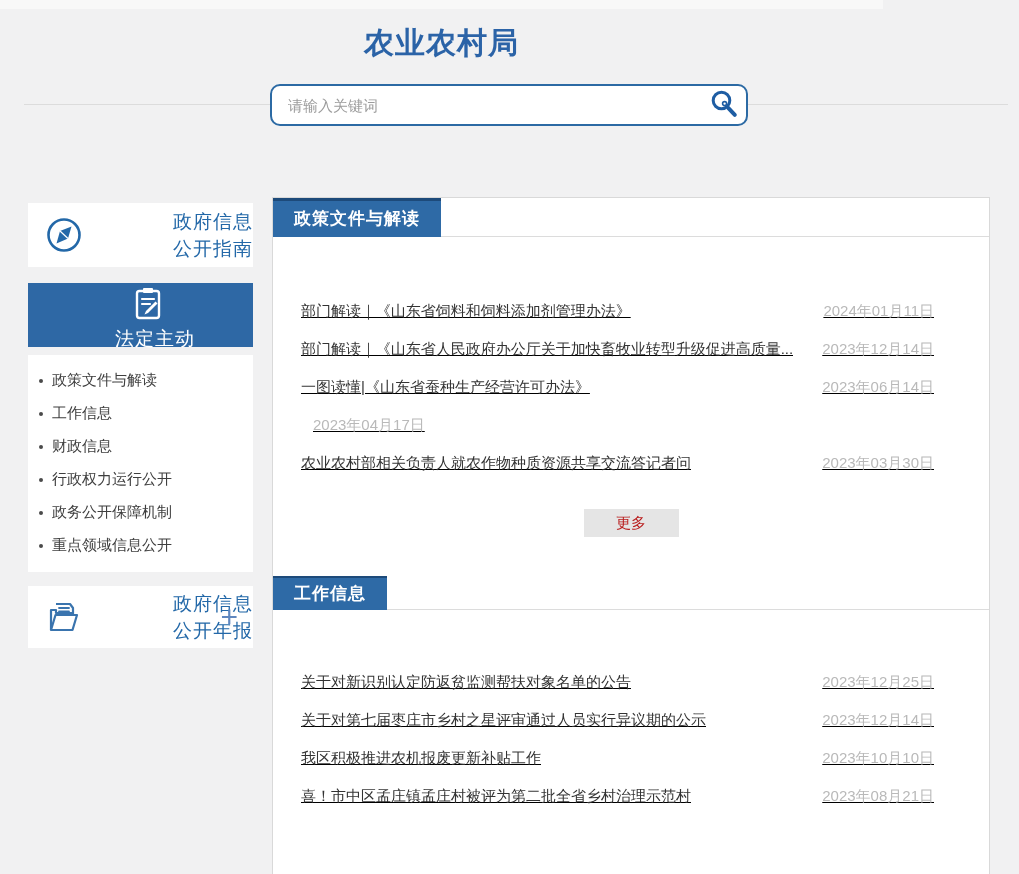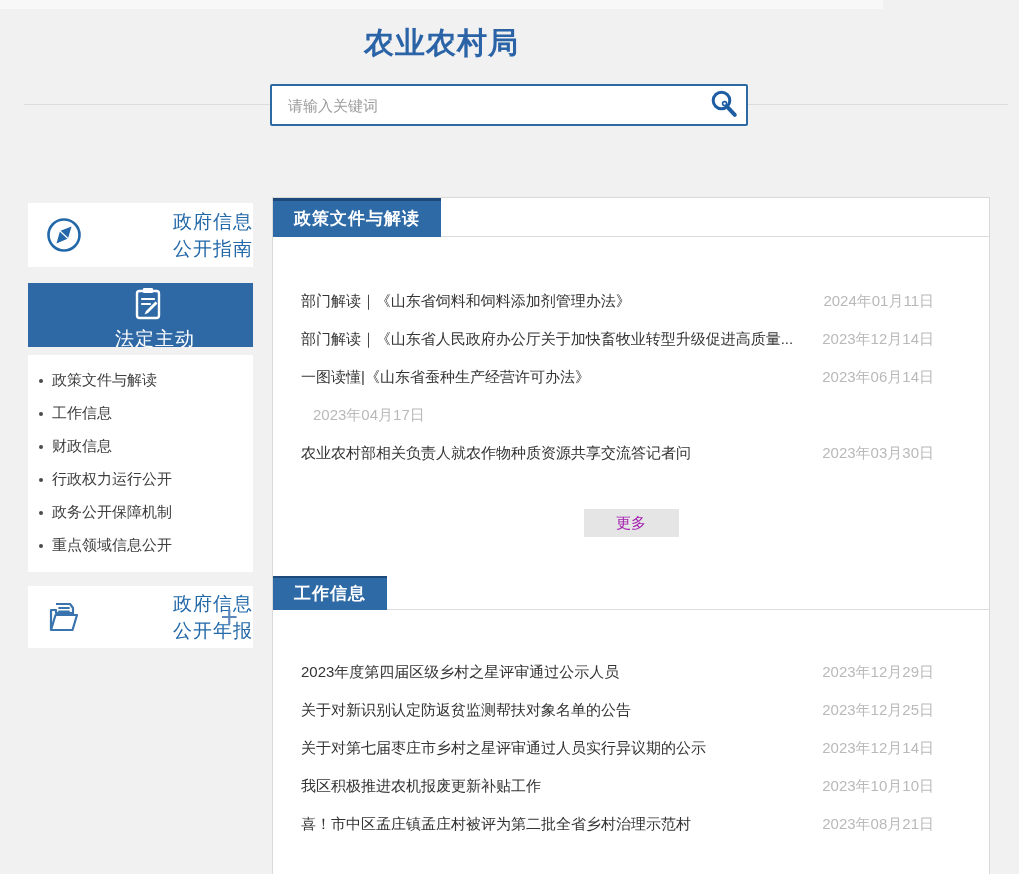--- a/index.html
+++ b/index.html
@@ -16,21 +16,21 @@
   .site-title {
     position:absolute; top:23px; left:0; width:100%;
     text-align:center; font-size:30px; font-weight:bold; color:#2b63a7;
     letter-spacing:1px;
   }
   .search-rule {
     position:absolute; top:104px; left:24px; width:984px; height:1px; background:#dcdcdc;
   }
   .search-box {
     position:absolute; top:84px; left:270px; width:478px; height:42px;
-    background:#ffffff; border:2px solid #2c6aa4; border-radius:2px;
+    background:#ffffff; border:2px solid #2c6aa4; border-radius:10px;
     display:flex; align-items:center; z-index:2;
   }
   .search-input {
     flex:1; height:100%; border:none; outline:none; background:transparent;
     padding:0 8px 0 16px; font-size:15px; color:#333;
     font-family:"Liberation Sans","DejaVu Sans",sans-serif;
   }
   .search-input::placeholder { color:#9c9c9c; }
   .search-btn {
     width:44px; height:38px; border:none; background:transparent; cursor:pointer;
@@ -74,32 +74,33 @@
     background:#2e6aa6; color:#ffffff; font-size:17px; font-weight:bold;
     line-height:36px; padding:0 21px; letter-spacing:1px; cursor:pointer;
     position:relative; top:0; margin-left:0;
   }
   .section-header.second { margin-top:39px; border-bottom:1px solid #dcdcdc; height:34px; }
   .section-header.second .section-tab { border-top:2px solid #1d4a7a; height:34px; line-height:32px; }
 
   .article-list { padding:55px 55px 0 28px; }
   .article-list.second { padding-top:53px; }
   .article-row {
-    height:38px; display:flex; align-items:flex-start; justify-content:space-between;
+    height:38px; display:flex; align-items:center; justify-content:space-between;
     cursor:pointer;
+    text-decoration:underline;
   }
   .article-title {
     font-size:15px; color:#333333; white-space:nowrap; overflow:hidden;
     text-overflow:ellipsis; max-width:545px;
   }
   .article-date { font-size:15px; color:#b9b9b9; white-space:nowrap; flex:0 0 auto; margin-left:12px; }
 
   .more-btn {
     display:block; margin:27px auto 0 auto; width:95px; height:28px;
-    background:#e5e5e5; border:none; font-size:15px; color:#a21caf;
+    background:#e5e5e5; border:none; font-size:15px; color:#b91c1c;
     cursor:pointer; font-family:"Liberation Sans","DejaVu Sans",sans-serif;
   }
 </style>
 </head>
 <body>
 
 <div class="screen">
   <div class="top-strip"></div>
 
   <h1 class="site-title">农业农村局</h1>
@@ -223,24 +224,20 @@
     </div>
 
     <button class="more-btn">更多</button>
 
     <div class="section-header second">
       <span class="section-tab">工作信息</span>
     </div>
 
     <div class="article-list second">
       <div class="article-row">
-        <span class="article-title">2023年度第四届区级乡村之星评审通过公示人员</span>
-        <span class="article-date">2023年12月29日</span>
-      </div>
-      <div class="article-row">
         <span class="article-title">关于对新识别认定防返贫监测帮扶对象名单的公告</span>
         <span class="article-date">2023年12月25日</span>
       </div>
       <div class="article-row">
         <span class="article-title">关于对第七届枣庄市乡村之星评审通过人员实行异议期的公示</span>
         <span class="article-date">2023年12月14日</span>
       </div>
       <div class="article-row">
         <span class="article-title">我区积极推进农机报废更新补贴工作</span>
         <span class="article-date">2023年10月10日</span>

